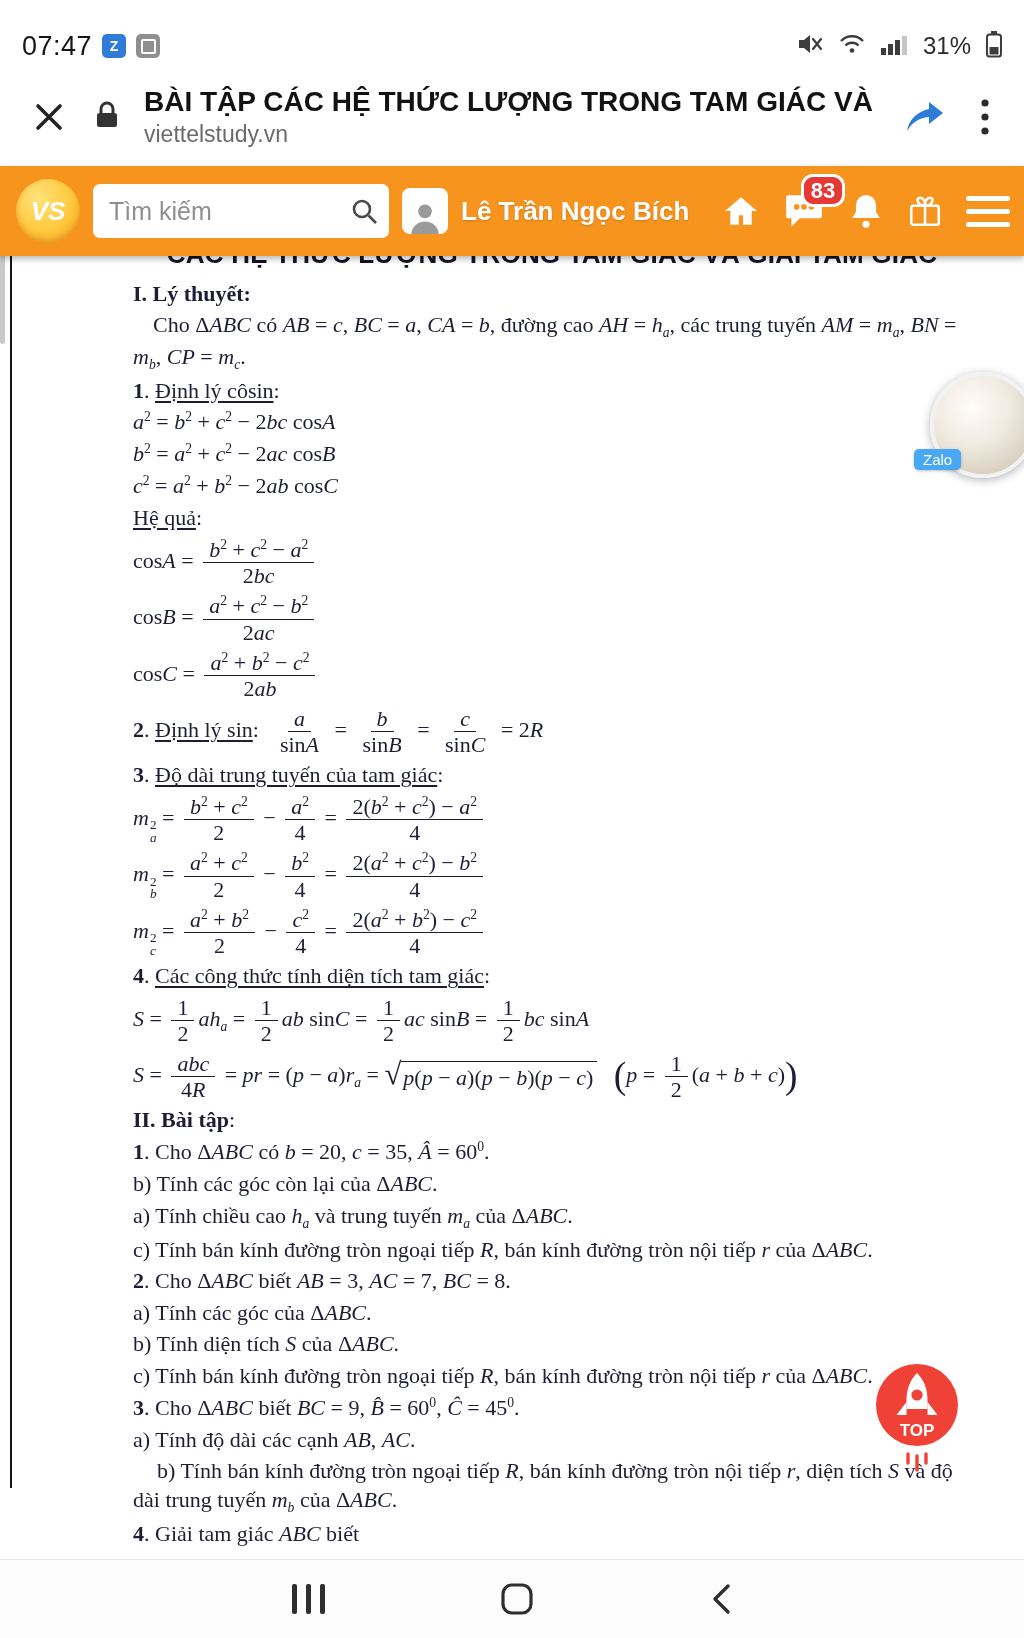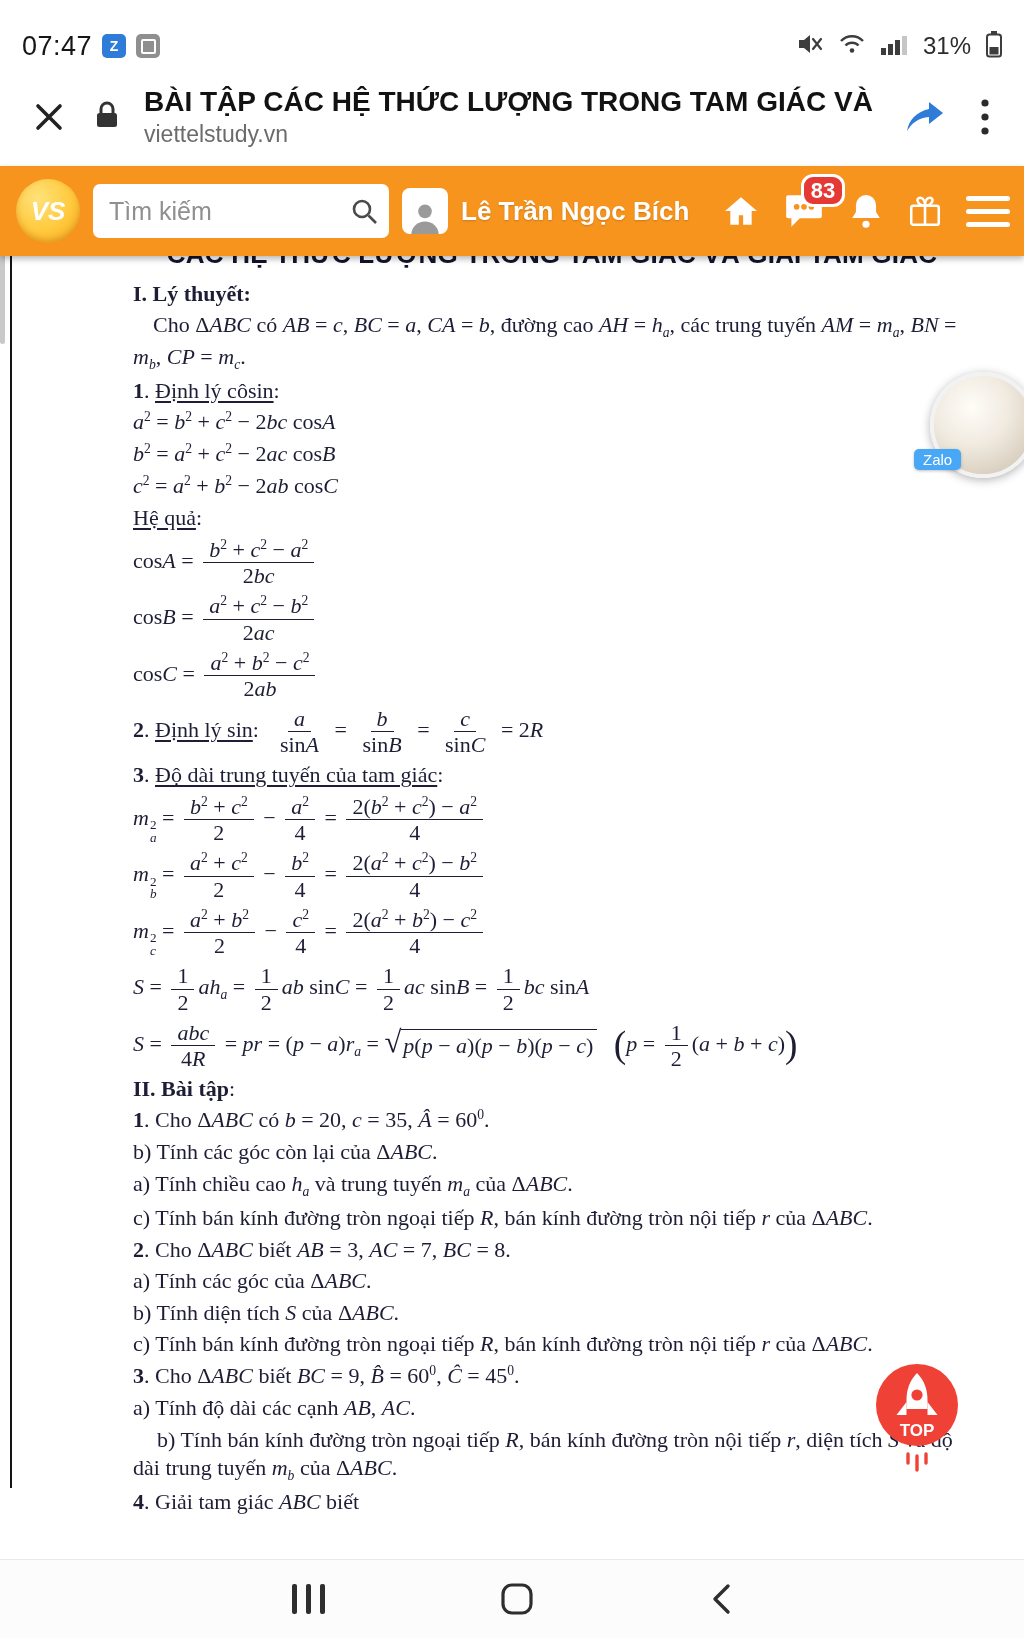--- a/index.html
+++ b/index.html
@@ -292,20 +292,21 @@
         </span> = <span class="fr">
           <span class="n"><i>a</i><sup>2</sup> + <i>b</i><sup>2</sup></span>
           <span class="d">2</span>
         </span> − <span class="fr">
           <span class="n"><i>c</i><sup>2</sup></span>
           <span class="d">4</span>
         </span> = <span class="fr">
           <span class="n">2(<i>a</i><sup>2</sup> + <i>b</i><sup>2</sup>) − <i>c</i><sup>2</sup></span>
           <span class="d">4</span>
         </span></div>
+    <div class="line m1"><b>4</b>. <u>Các công thức tính diện tích tam giác</u>:</div>
     <div class="line eq"><i>S</i> = <span class="fr">
           <span class="n">1</span>
           <span class="d">2</span>
         </span><i>ah</i><sub><i>a</i></sub> = <span class="fr">
           <span class="n">1</span>
           <span class="d">2</span>
         </span><i>ab</i> sin<i>C</i> = <span class="fr">
           <span class="n">1</span>
           <span class="d">2</span>
         </span><i>ac</i> sin<i>B</i> = <span class="fr">

